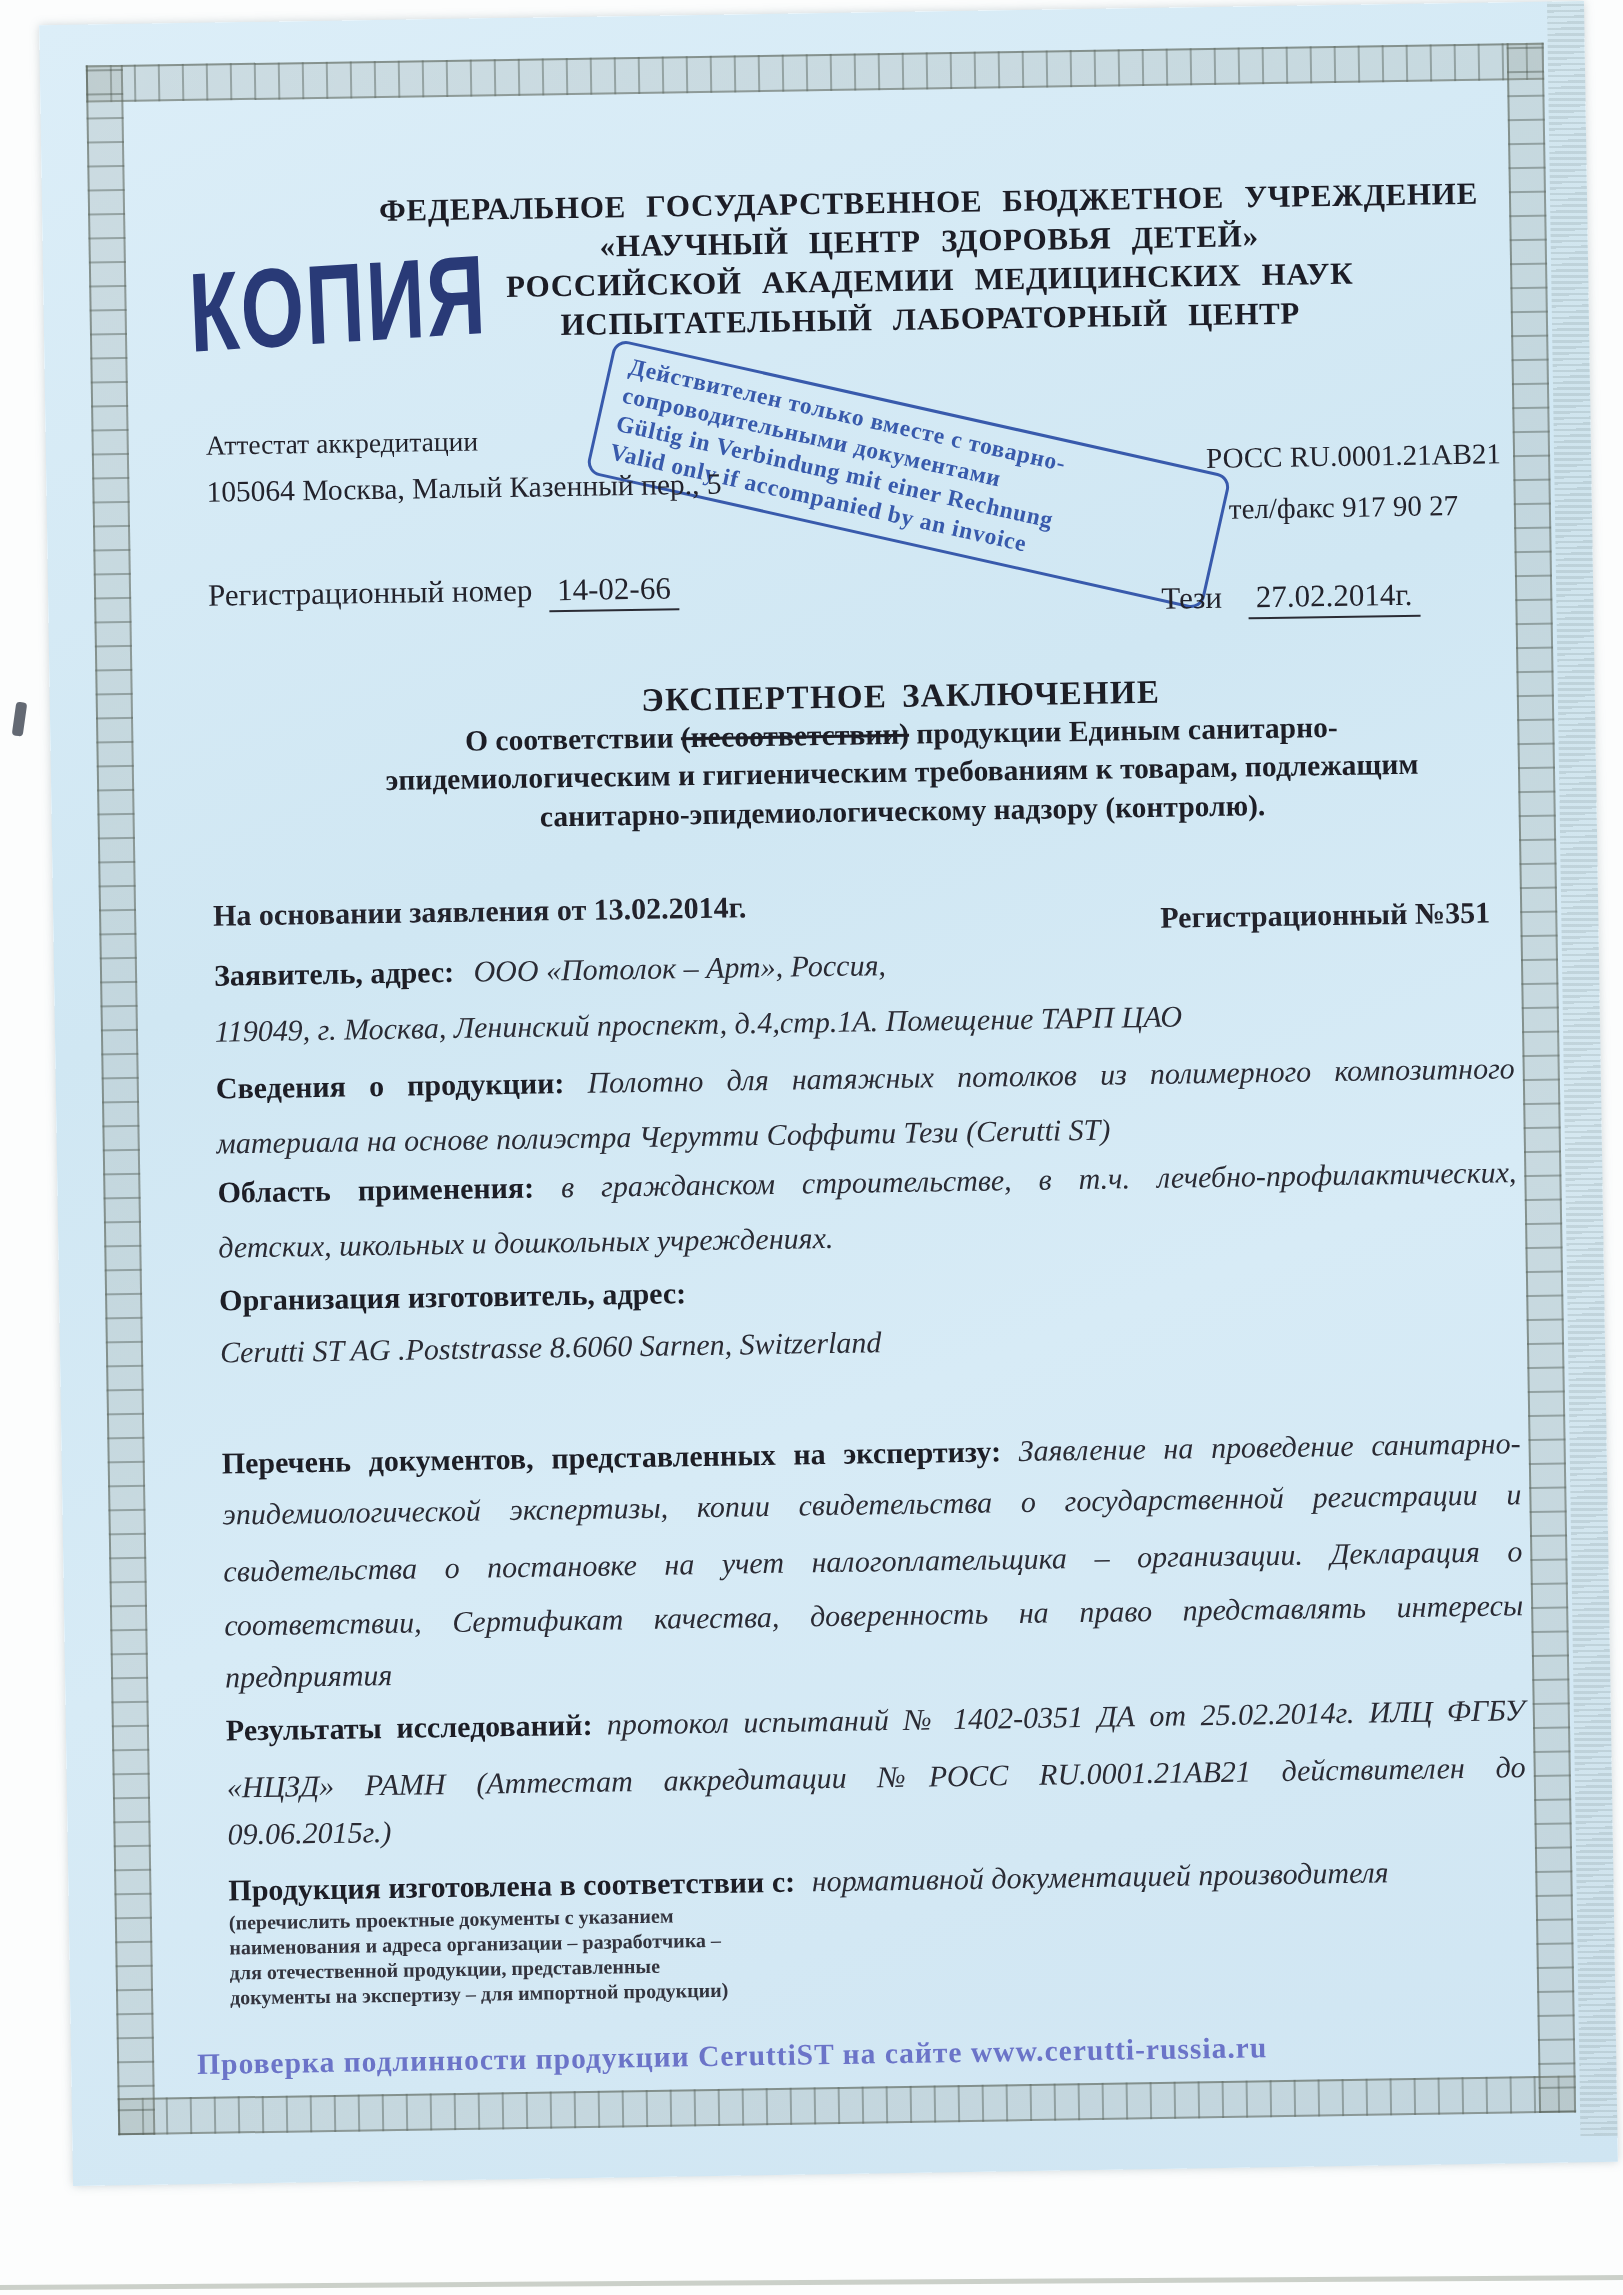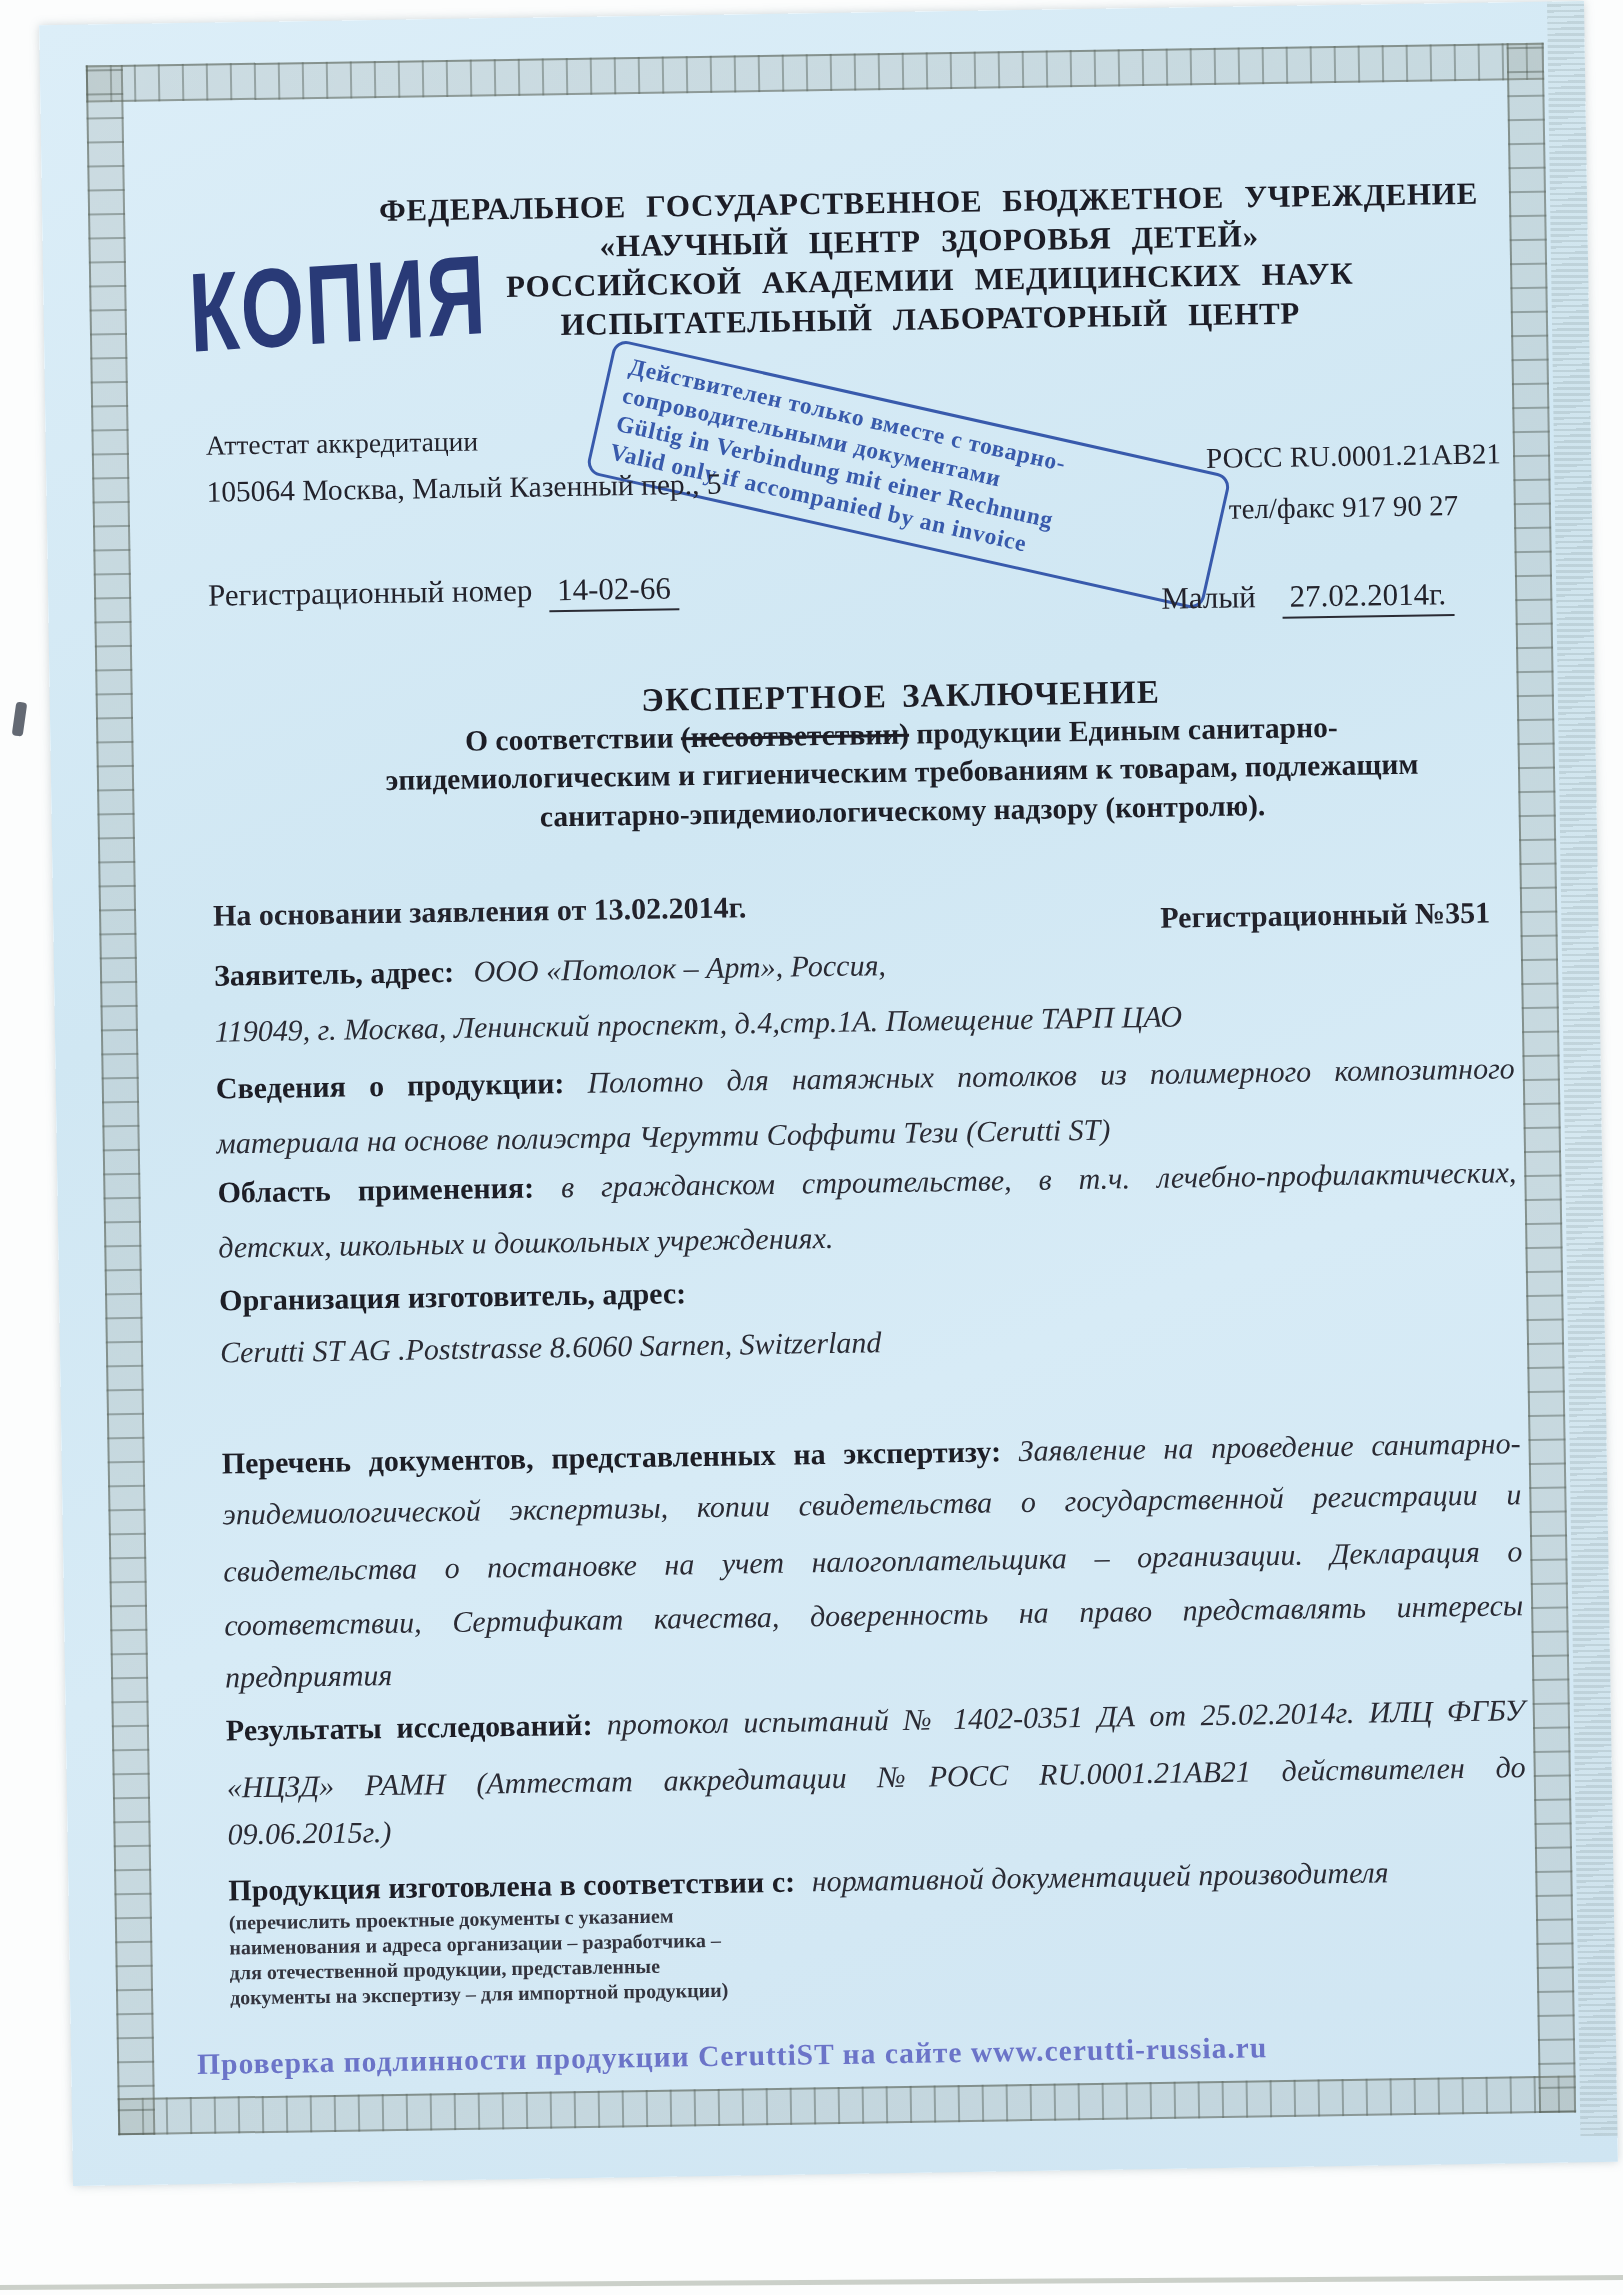--- a/index.html
+++ b/index.html
@@ -121,21 +121,21 @@
   <div class="t" style="left:160px;top:407px;font-size:27.5px;">Аттестат аккредитации</div>
   <div class="t" style="left:160px;top:453px;font-size:29.5px;">105064 Москва,  Малый Казенный пер., 5</div>
   <div class="t" style="left:1160px;top:435px;font-size:29px;">РОСС RU.0001.21АВ21</div>
   <div class="t" style="left:1182px;top:486px;font-size:29px;">тел/факс 917 90 27</div>
 
   <div class="t" style="left:160px;top:555px;font-size:31px;">
     <span>Регистрационный номер</span>
     <span class="uline" style="margin-left:9.2px;">14-02-66</span>
   </div>
   <div class="t" style="left:1113px;top:573px;font-size:31px;">
-    <span>Малый</span>
+    <span>Тези</span>
     <span class="uline" style="margin-left:18.3px;">27.02.2014г.</span>
   </div>
 
   <div class="center-band" style="top:666px;font-size:33px;letter-spacing:1.3px;word-spacing:5.2px;">ЭКСПЕРТНОЕ ЗАКЛЮЧЕНИЕ</div>
 
   <div class="center-band" style="top:706px;font-size:29.5px;"><span>О соответствии </span><span class="strike">(несоответствии)</span><span> продукции Единым санитарно-</span></div>
   <div class="center-band" style="top:744px;font-size:29.5px;">эпидемиологическим и гигиеническим требованиям к товарам, подлежащим</div>
   <div class="center-band" style="top:783px;font-size:29.5px;">санитарно-эпидемиологическому надзору (контролю).</div>
 
   <div class="t" style="left:160px;top:876px;font-size:30px;font-weight:700;">На основании заявления от 13.02.2014г.</div>

